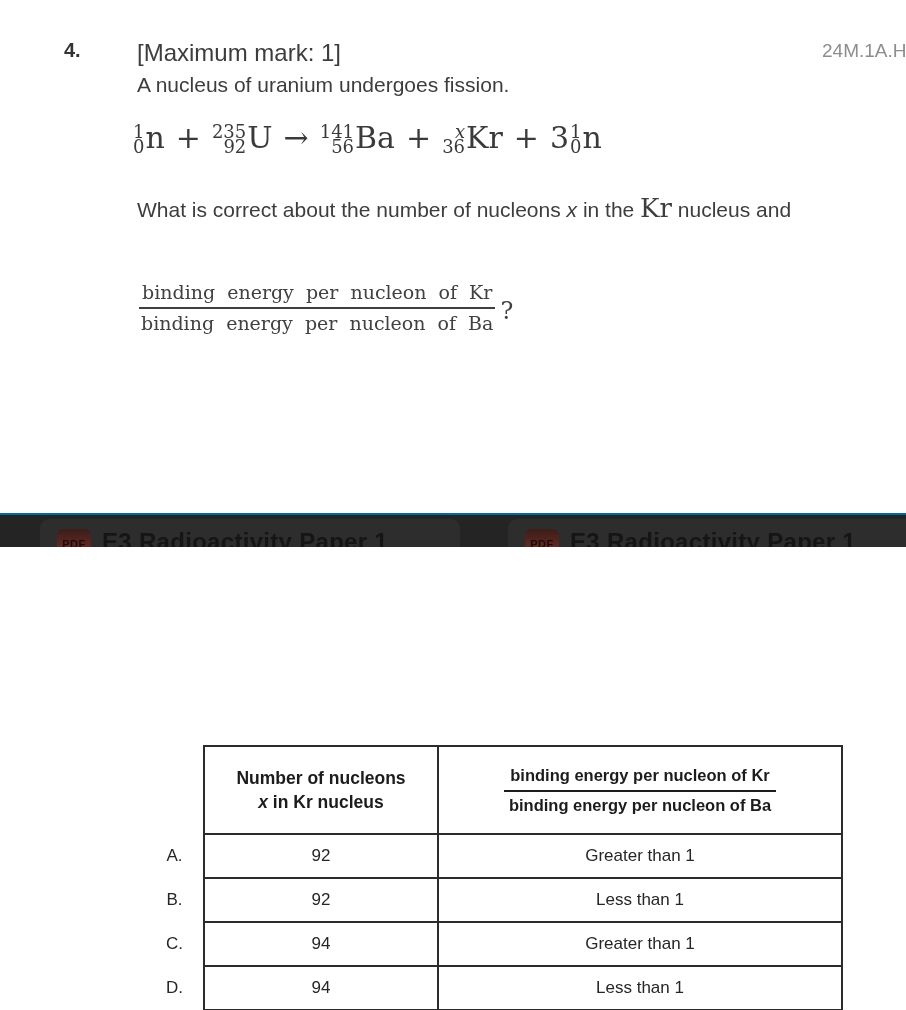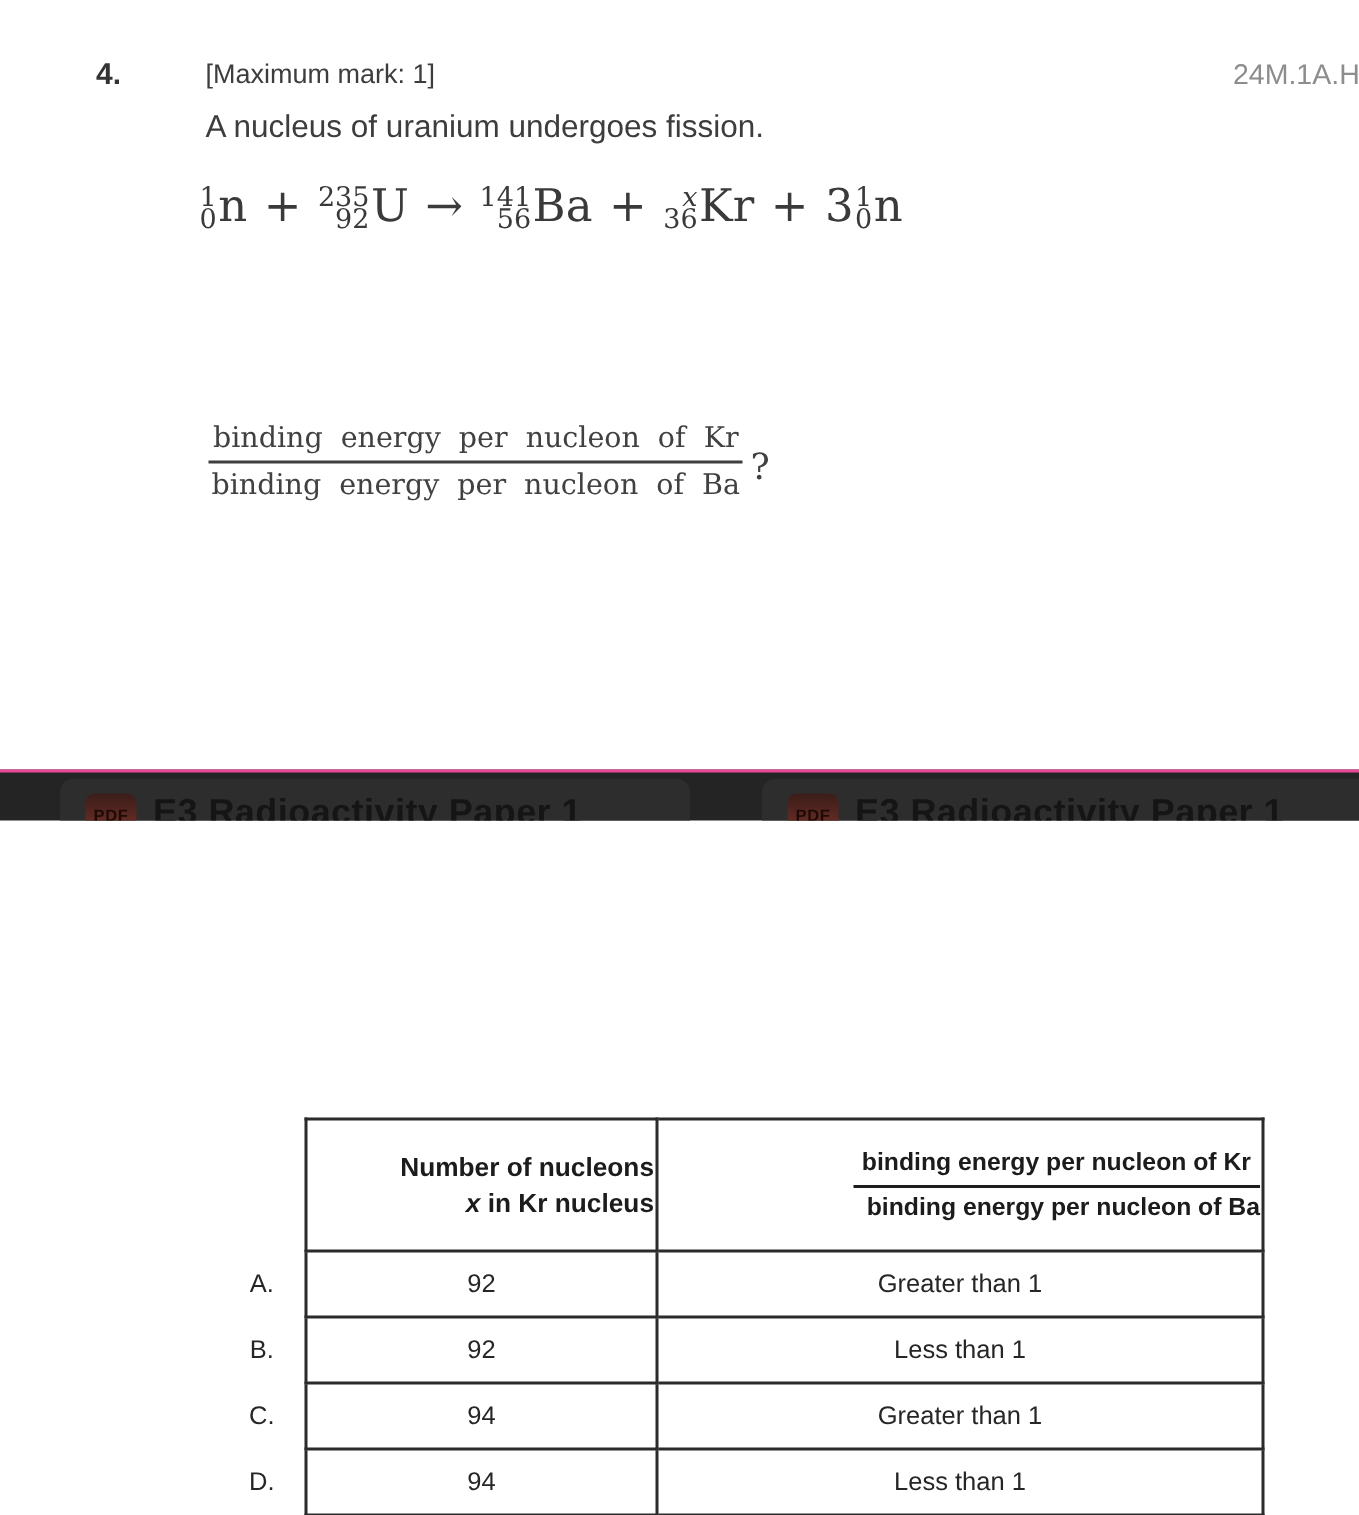--- a/index.html
+++ b/index.html
@@ -4,21 +4,21 @@
 <style>
   html,body{margin:0;padding:0;}
   body{
     width:906px;height:1010px;position:relative;overflow:hidden;
     background:#ffffff;font-family:"Liberation Sans",sans-serif;color:#3d3d3d;
   }
   .abs{position:absolute;}
 
   
   .q-number{left:64px;top:39px;font-size:20px;font-weight:bold;color:#333;}
-  .max-mark{left:137px;top:39px;font-size:18px;color:#3d3d3d;}
+  .max-mark{left:137px;top:39px;font-size:24px;color:#3d3d3d;}
   .reference{left:822px;top:40px;width:84px;font-size:19px;color:#8d8d8d;white-space:nowrap;overflow:hidden;}
 
   .intro{left:137px;top:73px;font-size:21px;color:#3d3d3d;}
 
   
   .equation{left:133px;top:121px;display:inline-flex;align-items:center;
     font-family:"DejaVu Serif",serif;font-size:30px;color:#3a3a3a;}
   .term{display:inline-flex;align-items:center;}
   .ss{display:inline-flex;flex-direction:column;align-items:flex-end;
     font-size:18px;line-height:15px;margin-right:1px;transform:translateY(1px);}
@@ -36,42 +36,42 @@
   
   .ratio{left:139px;top:281px;display:inline-flex;align-items:center;
     font-family:"DejaVu Serif",serif;color:#414141;}
   .frac{display:inline-flex;flex-direction:column;text-align:center;font-size:19px;word-spacing:6px;}
   .frac .num{border-bottom:2px solid #3f3f3f;padding:0 3px 4px 3px;}
   .frac .den{padding-top:3px;}
   .qmark{font-size:24px;margin-left:5px;transform:translateY(3px);}
 
   
   .band{left:0;top:513px;width:906px;height:32px;background:#242424;
-    border-top:2px solid #ec4899;overflow:hidden;}
+    border-top:2px solid #0369a1;overflow:hidden;}
   .card{position:absolute;top:4px;height:60px;width:420px;background:#2d2d2d;
     border-radius:9px;display:flex;align-items:flex-start;padding-left:17px;box-sizing:border-box;}
   .card0{left:40px;}
   .card1{left:508px;}
   .pdf-badge{width:34px;height:30px;margin-top:10px;border-radius:6px;
     background:linear-gradient(180deg,#3a1d19,#7c332a);
     text-align:center;overflow:hidden;flex:none;}
   .pdf-badge span{display:block;margin-top:9px;font-size:11px;font-weight:800;
     color:#200a07;letter-spacing:0.5px;}
   .card-label{margin-top:11px;margin-left:11px;font-size:24px;line-height:1;
     font-weight:700;color:#151515;letter-spacing:0.3px;white-space:nowrap;}
 
   
   .tbl-wrap{left:145px;top:745px;}
   table.answers{border-collapse:collapse;table-layout:fixed;}
   table.answers td{vertical-align:middle;text-align:center;}
   td.lbl{width:55px;border:none;text-align:left;font-size:18px;color:#3c3c3c;padding-left:2px;}
   td.c1{width:230px;}
   td.c2{width:400px;}
   td.c1,td.c2{border:2px solid #2b2b2b;color:#1f1f1f;}
-  tr.hdr td{height:84px;text-align:right;}
+  tr.hdr td{height:84px;}
   tr.row td{height:40px;font-size:17px;color:#262626;}
   .hdr-col1{font-weight:bold;font-size:17.5px;line-height:24px;color:#1c1c1c;}
   .hdr-frac{display:inline-flex;flex-direction:column;font-weight:bold;font-size:16.5px;color:#1c1c1c;}
   .hdr-frac .num{border-bottom:2px solid #1c1c1c;padding:0 6px 5px 6px;}
   .hdr-frac .den{padding-top:4px;}
 </style>
 </head>
 <body>
 
 <div class="abs q-number">4.</div>
@@ -117,20 +117,21 @@
     <span class="sym coeff">3</span>
     <span class="ss">
         <span class="sup">1</span>
         <span class="sub">0</span>
       </span>
     <span class="sym">n</span>
   </span>
 </div>
 
 <div class="abs body-text">
+  <div><span>What is correct about the number of nucleons </span><span class="x-it">x</span><span> in the </span><span class="kr-serif">Kr</span><span> nucleus and</span></div>
 </div>
 
 <div class="abs ratio">
   <span class="frac">
     <span class="num">binding energy per nucleon of Kr</span>
     <span class="den">binding energy per nucleon of Ba</span>
   </span>
   <span class="qmark">?</span>
 </div>
 

